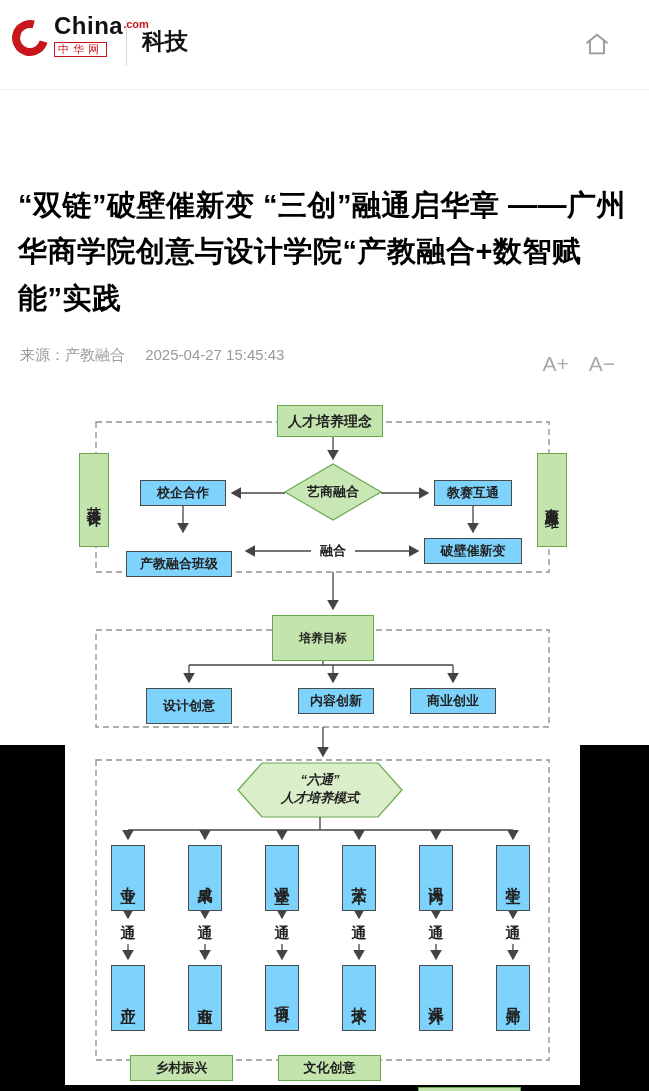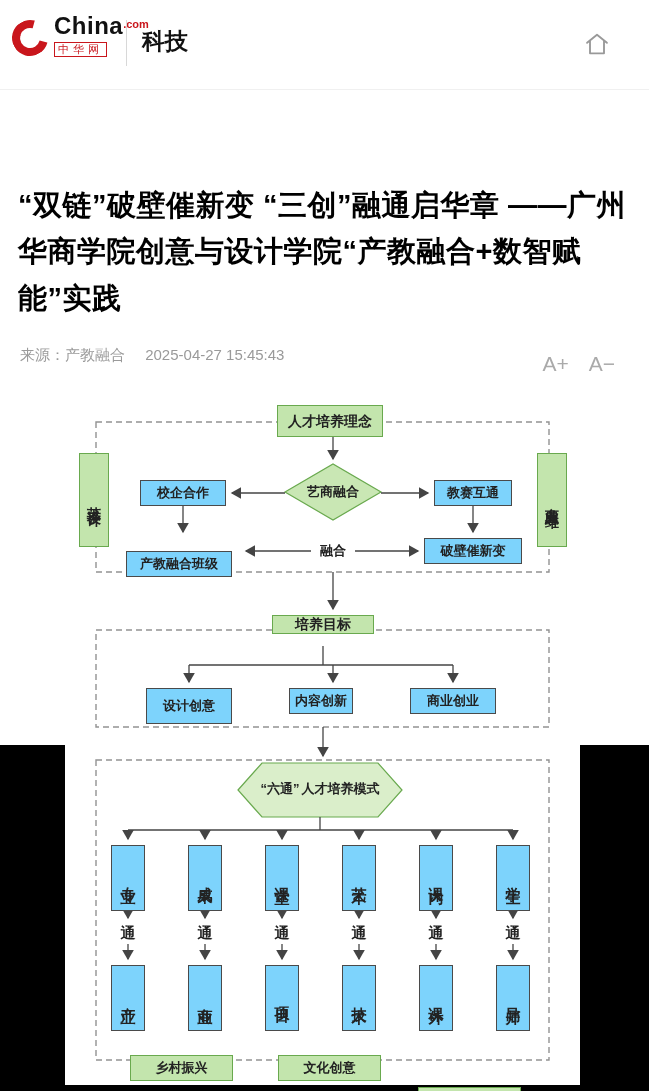--- a/index.html
+++ b/index.html
@@ -30,21 +30,21 @@
   .font-controls { position:absolute; top:352px; right:34px; display:flex; gap:20px; }
   .fbtn { font-size:21px; color:#aaa; cursor:pointer; }
 
   
   .diagram { position:absolute; top:395px; left:0; width:649px; height:696px; }
   .dsvg { position:absolute; top:0; left:0; z-index:1; }
   .dbox { position:absolute; z-index:2; display:flex; align-items:center; justify-content:center; text-align:center; font-size:13px; font-weight:600; color:#222; line-height:1.2; }
   .wbox { background:#7dd3fc; border:1px solid #4a4a4a; }
   .gbox { background:#c3e5ad; border:1px solid #69a94e; }
   .dlabel { background:transparent; }
-  .hexlabel { gap:2px; }
+  .hexlabel { flex-direction:column; gap:2px;font-style:italic; }
   .vcol { writing-mode:vertical-rl; text-orientation:upright; letter-spacing:3px; font-size:15px; }
   .vside { writing-mode:vertical-rl; text-orientation:upright; letter-spacing:2px; font-size:14px; }
   .tong { font-size:15px; font-weight:600; }
 </style>
 </head>
 <body>
 
 <div class="page">
 
   <header class="header">
@@ -132,23 +132,23 @@
     <div class="dbox gbox" style="left:277px;top:10px;width:106px;height:32px;font-size:14px">人才培养理念</div>
     <div class="dbox gbox vside" style="left:79px;top:58px;width:30px;height:94px">艺术设计</div>
     <div class="dbox gbox vside" style="left:537px;top:58px;width:30px;height:94px">商业思维</div>
     <div class="dbox dlabel" style="left:283px;top:86px;width:100px;height:22px">艺商融合</div>
     <div class="dbox wbox" style="left:140px;top:85px;width:86px;height:26px">校企合作</div>
     <div class="dbox wbox" style="left:434px;top:85px;width:78px;height:26px">教赛互通</div>
     <div class="dbox wbox" style="left:126px;top:156px;width:106px;height:26px">产教融合班级</div>
     <div class="dbox wbox" style="left:424px;top:143px;width:98px;height:26px">破壁催新变</div>
     <div class="dbox dlabel" style="left:311px;top:146px;width:44px;height:20px">融合</div>
 
-    <div class="dbox gbox" style="left:272px;top:220px;width:102px;height:19px;font-size:14px">培养目标</div>
+    <div class="dbox gbox" style="left:272px;top:220px;width:102px;height:46px;font-size:12px">培养目标</div>
     <div class="dbox wbox" style="left:146px;top:293px;width:86px;height:36px">设计创意</div>
-    <div class="dbox wbox" style="left:289px;top:293px;width:64px;height:26px">内容创新</div>
+    <div class="dbox wbox" style="left:298px;top:293px;width:76px;height:26px">内容创新</div>
     <div class="dbox wbox" style="left:410px;top:293px;width:86px;height:26px">商业创业</div>
 
     <div class="dbox dlabel hexlabel" style="left:245px;top:371px;width:150px;height:46px">
       <span>“六通”</span>
       <span>人才培养模式</span>
     </div>
 
     <div class="dbox wbox vcol" style="left:111px;top:450px;width:34px;height:66px">专业</div>
     <div class="dbox wbox vcol" style="left:188px;top:450px;width:34px;height:66px">成果</div>
     <div class="dbox wbox vcol" style="left:265px;top:450px;width:34px;height:66px">课堂</div>

